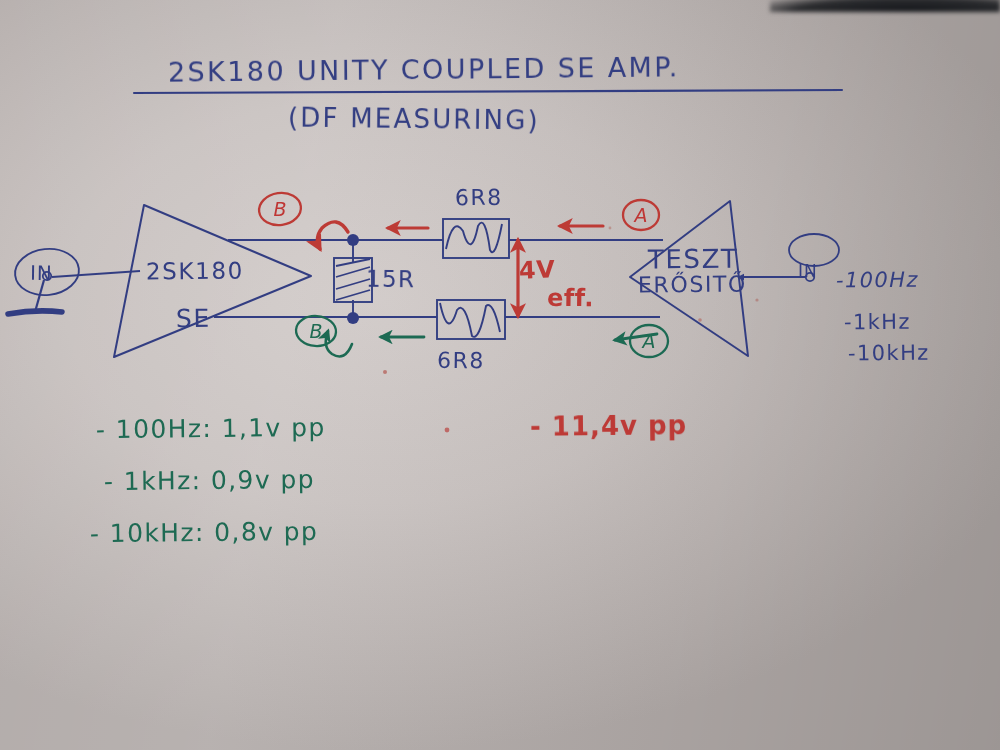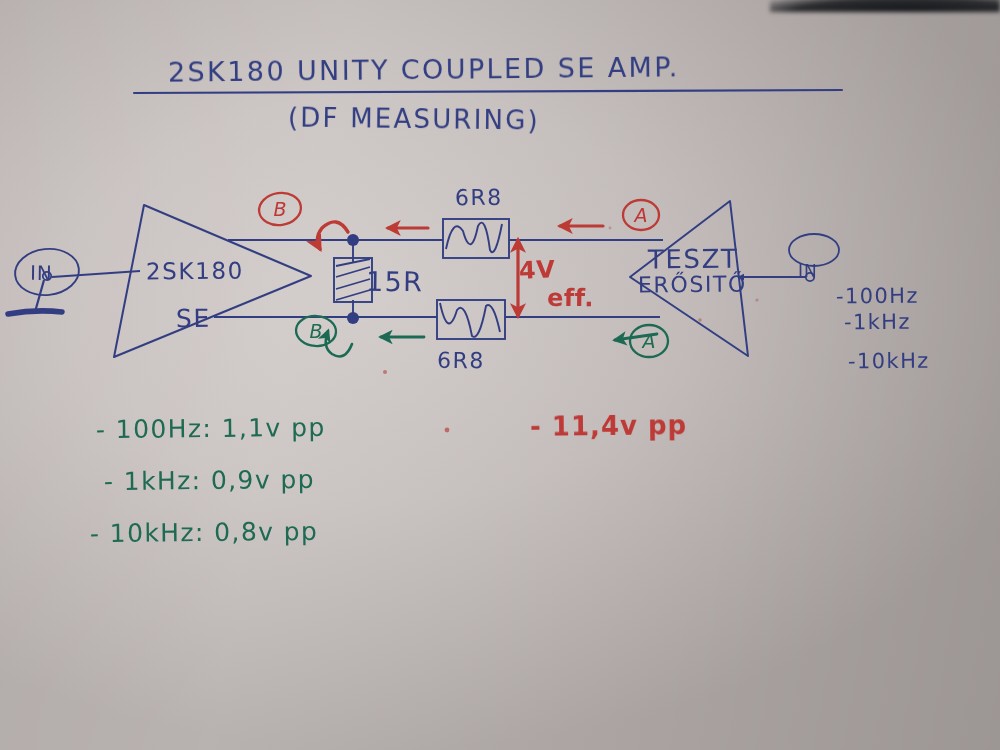--- a/index.html
+++ b/index.html
@@ -72,29 +72,29 @@
     letter-spacing: 2.2px;
   }
   #label-left-amp-1 { left: 146px; top: 258px; font-size: 23px; letter-spacing: 1.6px; }
   #label-left-amp-2 { left: 146px; top: 304px; font-size: 25px; letter-spacing: 1.6px; margin-left: 30px; }
   #label-right-amp-1 { left: 648px; top: 244px; font-size: 26px; letter-spacing: 1.6px; }
   #label-right-amp-2 { left: 638px; top: 272px; font-size: 22px; letter-spacing: 1.6px; }
   #label-in-left { left: 30px; top: 261px; font-size: 20px; letter-spacing: 1px; }
   #label-in-right { left: 798px; top: 261px; font-size: 17px; letter-spacing: 1px; }
   #label-r-top { left: 455px; top: 185px; font-size: 22px; letter-spacing: 1.5px; }
   #label-r-bottom { left: 437px; top: 348px; font-size: 22px; letter-spacing: 1.5px; }
-  #label-pot { left: 366px; top: 266px; font-size: 27px; letter-spacing: 1.4px; }
+  #label-pot { left: 366px; top: 266px; font-size: 23px; letter-spacing: 1.4px; }
 
   #label-4v  { left: 519px; top: 256px; font-size: 24px; font-weight: bold; letter-spacing: 0.5px; }
   #label-eff { left: 547px; top: 284px; font-size: 24px; font-weight: bold; letter-spacing: 0.5px; }
 
   .freq-right { font-size: 21px; letter-spacing: 1.4px; }
-  #freq-r-0 { left: 836px; top: 284px; }
+  #freq-r-0 { left: 836px; top: 268px; font-style: italic; }
   #freq-r-1 { left: 844px; top: 310px; }
-  #freq-r-2 { left: 848px; top: 349px; }
+  #freq-r-2 { left: 848px; top: 341px; }
 
   .meas-green { font-size: 25px; letter-spacing: 1.4px; }
   #meas-0 { left: 96px;  top: 414px; }
   #meas-1 { left: 104px; top: 466px; }
   #meas-2 { left: 90px;  top: 518px; }
 
   #meas-red { left: 530px; top: 411px; font-size: 26px; font-weight: bold; letter-spacing: 1px; }
 
   .node-tag {
     position: absolute;

